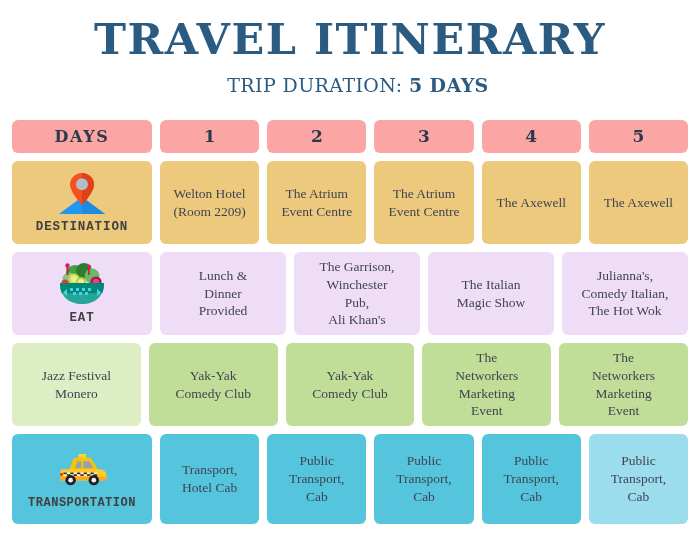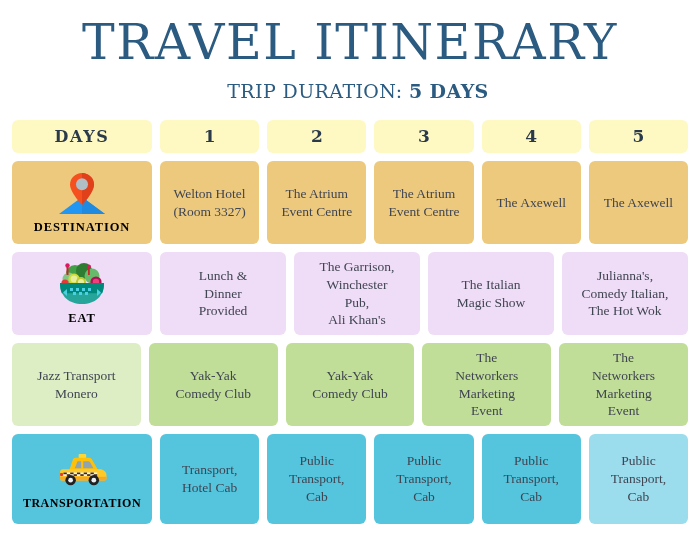--- a/index.html
+++ b/index.html
@@ -23,22 +23,22 @@
   }
 
   
   .title-block {
     text-align: center;
     padding-top: 17px;
   }
 
   .main-title {
     font-family: "DejaVu Serif", "Liberation Serif", serif;
-    font-weight: 400;
-    font-size: 49px;
+    font-weight: 700;
+    font-size: 43px;
     letter-spacing: 1.5px;
     color: #2b5b80;
     line-height: 1.05;
     white-space: nowrap;
   }
 
   .subtitle {
     margin-top: 12px;
     font-family: "DejaVu Serif", "Liberation Serif", serif;
     font-size: 19px;
@@ -87,21 +87,21 @@
     flex: 0 0 140px;
   }
   .cell.day-cell {
     flex: 1 1 0;
     min-width: 0;
   }
 
   
   .row-header .cell {
     height: 33px;
-    background: #fef9c3;
+    background: #fca5a5;
     font-family: "DejaVu Serif", "Liberation Serif", serif;
     font-weight: 700;
     font-size: 16px;
     letter-spacing: 1.6px;
     color: #2a3a4a;
     padding: 0;
   }
   .row-header .cell.day-cell {
     letter-spacing: 0;
     font-size: 17px;
@@ -124,25 +124,25 @@
 
   
   .cat-icon {
     width: 54px;
     height: 48px;
     display: block;
     margin-bottom: 2px;
   }
 
   .cat-label {
-    font-family: Liberation Serif, serif;
+    font-family: Liberation Mono, monospace;
     font-weight: 700;
     font-size: 12.5px;
     letter-spacing: 0.9px;
-    color: #000000;
+    color: #404040;
     white-space: nowrap;
   }
   .cat-label.long { font-size: 12px; letter-spacing: 0.5px; }
 
   .cell-text { white-space: pre-line; }
 </style>
 </head>
 <body>
 
 <div class="page">
@@ -172,21 +172,21 @@
           <polygon points="27,28 50,45 4,45" fill="#2196f3"></polygon>
           <polygon points="27,28 50,45 27,45" fill="#1f8ae0"></polygon>
           <path d="M27 4 C20.4 4 15 9.2 15 15.6 C15 23.6 27 36 27 36 C27 36 39 23.6 39 15.6 C39 9.2 33.6 4 27 4 Z" fill="#f4511e"></path>
           <path d="M27 4 C33.6 4 39 9.2 39 15.6 C39 23.6 27 36 27 36 Z" fill="#e0401a"></path>
           <circle cx="27" cy="15.2" r="6" fill="#b0bec5"></circle>
         </svg>
         <div class="cat-label">DESTINATION</div>
       </div>
       <div class="cell day-cell">
         <span class="cell-text">Welton Hotel
-(Room 3327)</span>
+(Room 2209)</span>
       </div>
       <div class="cell day-cell">
         <span class="cell-text">The Atrium
 Event Centre</span>
       </div>
       <div class="cell day-cell">
         <span class="cell-text">The Atrium
 Event Centre</span>
       </div>
       <div class="cell day-cell">
@@ -252,21 +252,21 @@
       </div>
       <div class="cell day-cell">
         <span class="cell-text">Julianna's,
 Comedy Italian,
 The Hot Wok</span>
       </div>
     </div>
 
     <div class="row row-body row-leisure">
       <div class="cell day-cell tint-light">
-        <span class="cell-text">Jazz Transport
+        <span class="cell-text">Jazz Festival
 Monero</span>
       </div>
       <div class="cell day-cell">
         <span class="cell-text">Yak-Yak
 Comedy Club</span>
       </div>
       <div class="cell day-cell">
         <span class="cell-text">Yak-Yak
 Comedy Club</span>
       </div>

